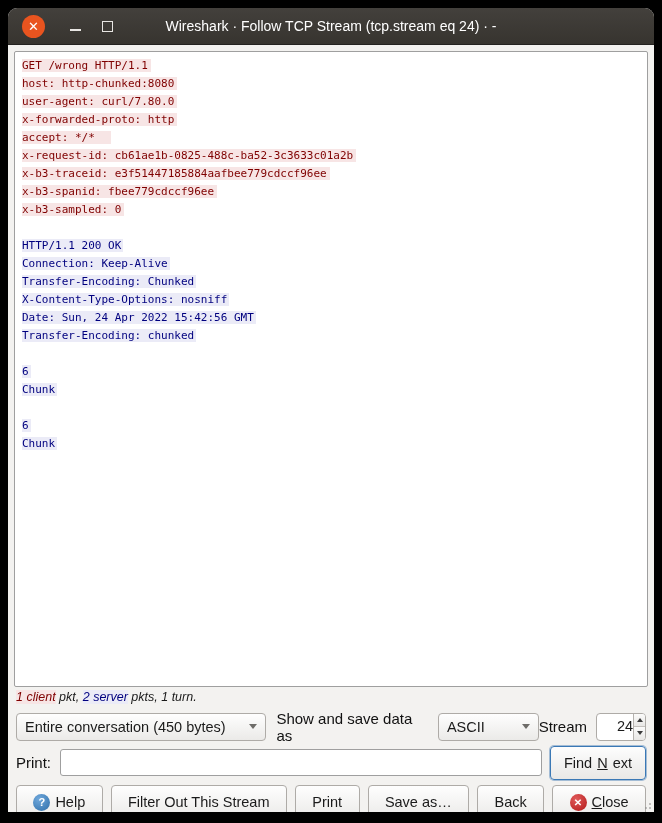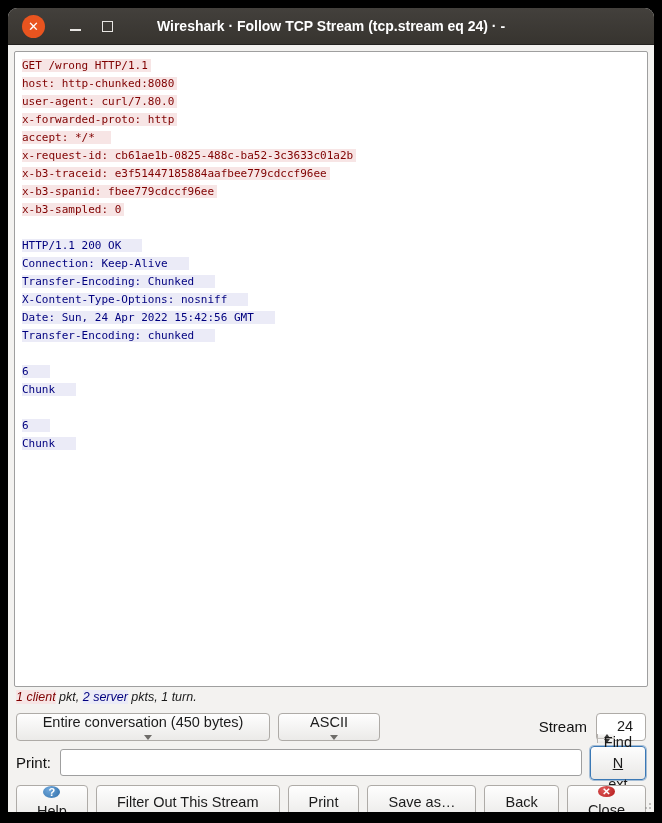--- a/index.html
+++ b/index.html
@@ -13,54 +13,54 @@
     display:flex;flex-direction:column;
   }
   
   .titlebar{
     height:36px;flex:0 0 36px;position:relative;
     background:linear-gradient(#43403c,#37342f);
     border-bottom:1px solid #242220;
   }
   .titlebar .title{
     position:absolute;left:0;right:0;top:0;height:36px;line-height:36px;
-    text-align:center;color:#ffffff;font-weight:bold;font-size:14px;
+    text-align:center;color:#ffffff;font-weight:normal;font-size:14px;
     white-space:nowrap;
   }
   .win-controls{position:absolute;left:14px;top:0;height:36px;display:flex;align-items:center;}
   .wc-close{
     width:23px;height:23px;border-radius:50%;background:#e9541f;
     color:#fff;font-size:13px;line-height:23px;text-align:center;cursor:default;
   }
   .wc-min{width:32px;margin-left:14px;display:flex;justify-content:center;}
   .wc-min span{width:11px;height:0;border-bottom:2px solid #e8e6e3;display:block;margin-top:8px;}
   .wc-max{width:32px;display:flex;justify-content:center;}
   .wc-max span{width:9px;height:9px;border:1.5px solid #e8e6e3;display:block;}
   
   .stream-view{
     margin:6px 6px 0 6px;flex:0 0 636px;height:636px;box-sizing:border-box;
     background:#ffffff;border:1px solid #9f9f9f;border-radius:2px;
     padding:5px 7px;overflow:hidden;
     font-family:"DejaVu Sans Mono", monospace;font-size:11px;line-height:18px;
   }
   .stream-view .line{white-space:pre;height:18px;}
   .stream-view .client{color:#7f0000;background:#f7e5e5;padding-right:3px;}
-  .stream-view .server{color:#00007f;background:#ebebf7;padding-right:21px;}
+  .stream-view .server{color:#00007f;background:#ebebf7;padding-right:2px;}
   
   .status-line{
     margin:3px 6px 0 8px;font-style:italic;font-size:12.5px;color:#1a1a1a;height:18px;
   }
   .status-line .st-client{color:#7f0000;background:#f7e5e5;}
   .status-line .st-server{color:#00007f;background:#ebebf7;}
   
   .btn,.combo,.spin{
     box-sizing:border-box;height:28px;
     background:linear-gradient(#fefefe,#ebeae8);
     border:1px solid #aeaba7;border-radius:4px;
-    font-size:14.5px;color:#1b1b1b;flex-direction:column;
+    font-size:14.5px;color:#1b1b1b;
   }
   .btn{display:inline-flex;align-items:center;justify-content:center;gap:5px;padding:16px 13px;cursor:default;}
   
   .controls-row{
     margin:6px 8px 0 8px;display:flex;align-items:center;height:29px;flex:0 0 29px;
   }
   .combo{display:inline-flex;align-items:center;justify-content:space-between;padding:0 8px;}
   .combo .arrow{
     width:0;height:0;border-left:4px solid transparent;border-right:4px solid transparent;
     border-top:5px solid #6e6c69;margin-left:10px;
@@ -152,20 +152,21 @@
       <div class="line"><span class="server">Chunk</span></div>
     </div>
 
   <div class="status-line"><span class="st-client">1 client</span><span> pkt, </span><span class="st-server">2 server</span><span> pkts, 1 turn.</span></div>
 
   <div class="controls-row">
     <div class="combo combo-range">
       <span>Entire conversation (450 bytes)</span>
       <span class="arrow"></span>
     </div>
+    <span class="ctl-label">Show and save data as</span>
     <div class="combo combo-format">
       <span>ASCII</span>
       <span class="arrow"></span>
     </div>
     <span class="ctl-label lbl-stream">Stream</span>
     <div class="spin">
       <span class="num">24</span>
       <span class="arrows">
         <div>
             <span class="tri-up"></span>

